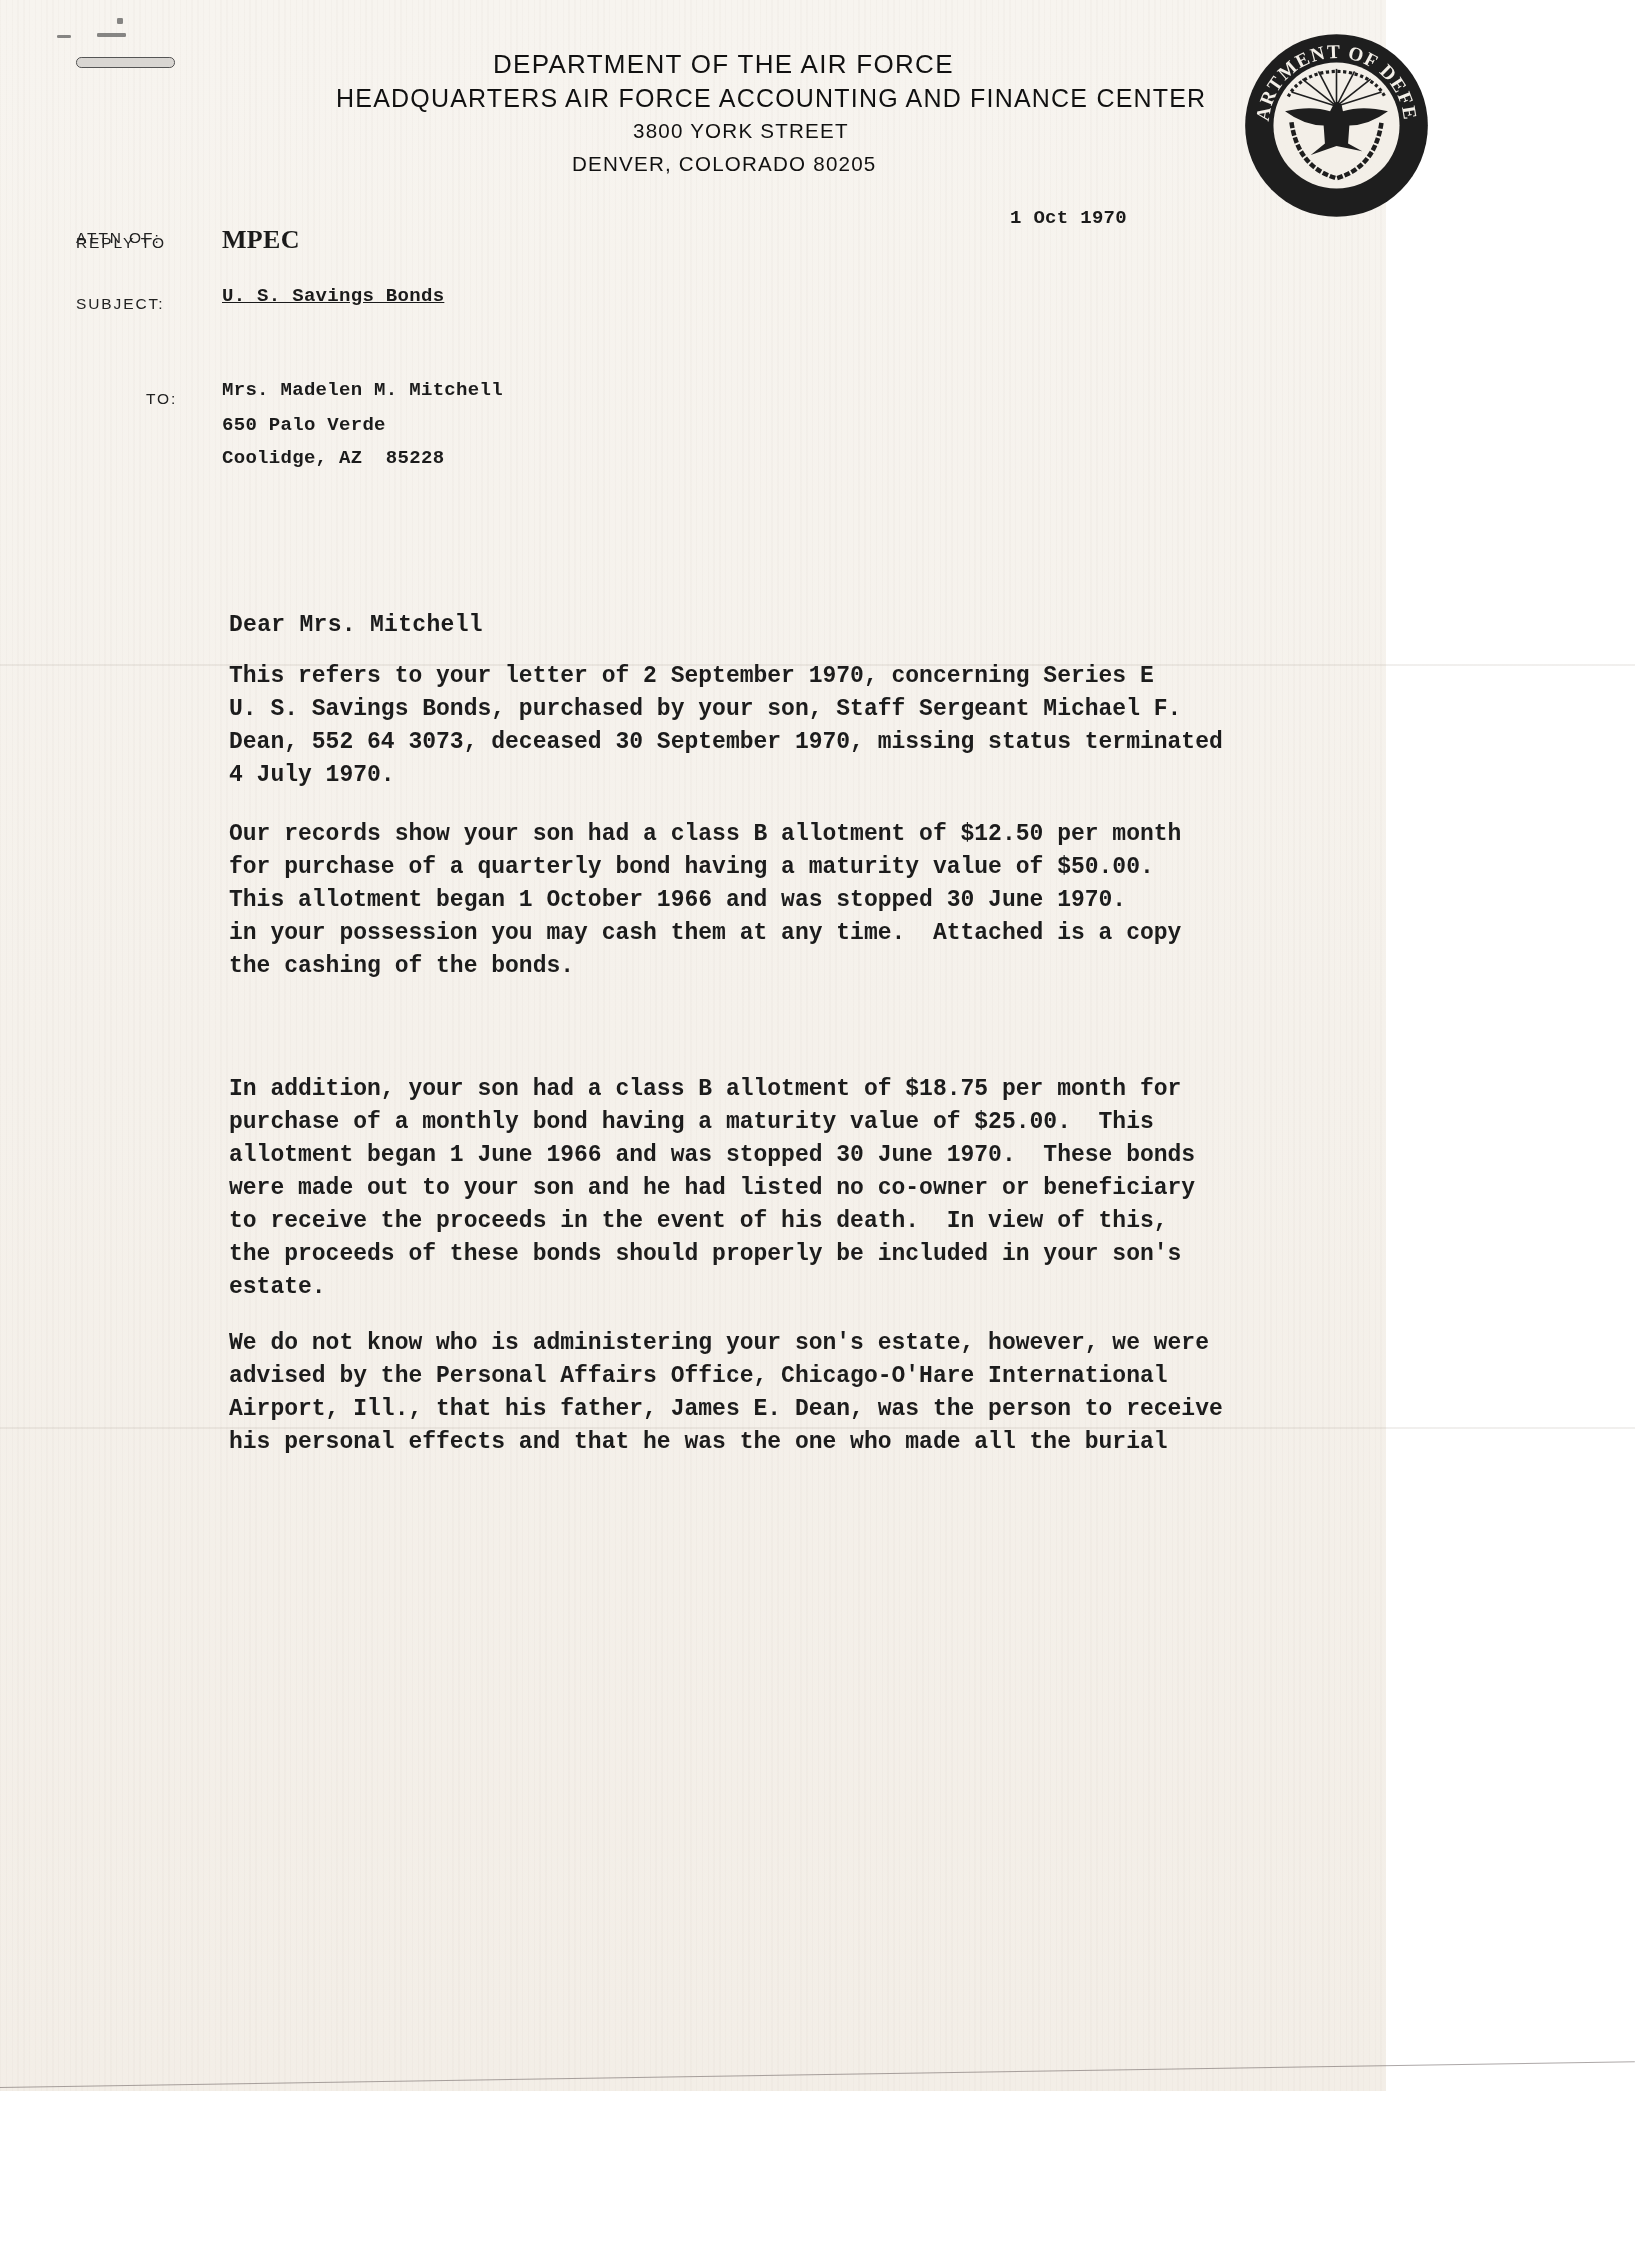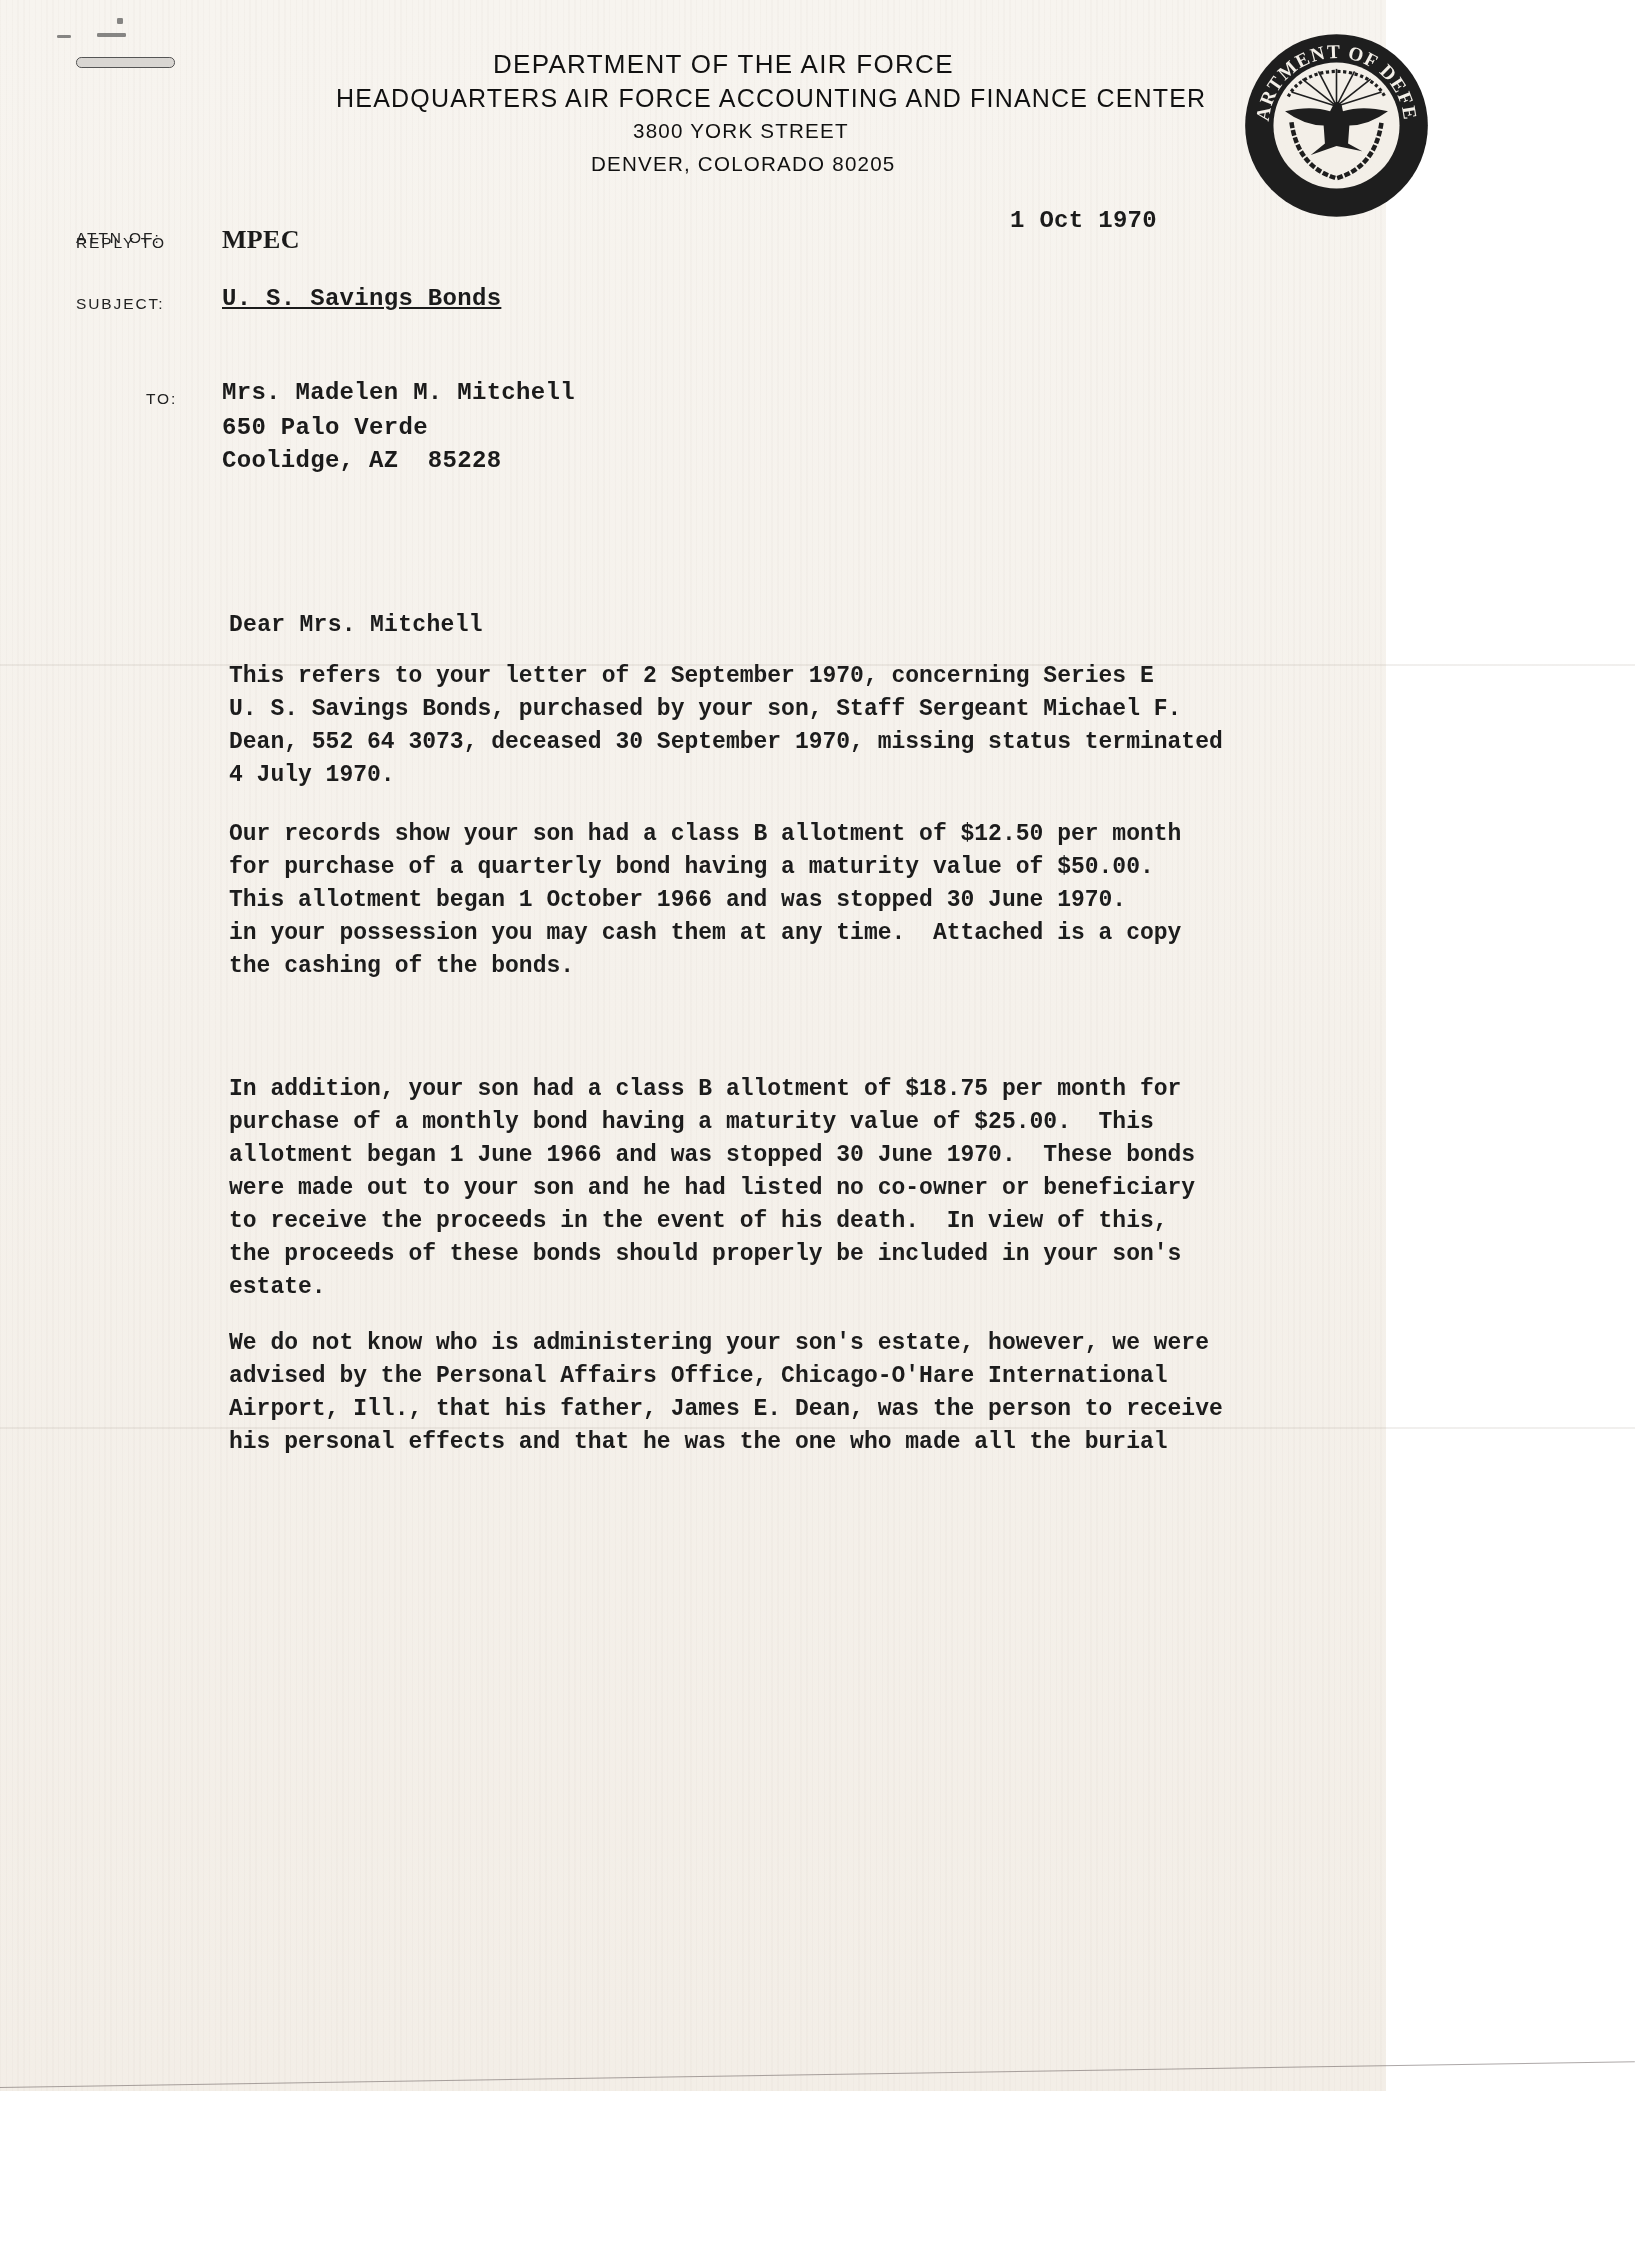--- a/index.html
+++ b/index.html
@@ -23,26 +23,26 @@
     .staple {
       position: absolute; left: 76px; top: 57px; width: 97px; height: 9px;
       border: 1.9px solid #555; border-radius: 5.2px; background: #d9d6d2;
     }
     .ink-mark { position: absolute; background: #555; border-radius: 1.3px; opacity: 0.7; }
 
     .lh { position: absolute; font-family: "Liberation Sans", "DejaVu Sans", sans-serif; color: #111; white-space: nowrap; }
     .lh1 { left: 493px; top: 49px; font-size: 26px; letter-spacing: 1.3px; }
     .lh2 { left: 336px; top: 84px; font-size: 25px; letter-spacing: 1.2px; }
     .lh3 { left: 633px; top: 119px; font-size: 20.6px; letter-spacing: 1.2px; }
-    .lh4 { left: 572px; top: 152px; font-size: 20.6px; letter-spacing: 1.2px; margin-left: 19px; }
+    .lh4 { left: 572px; top: 152px; font-size: 20.6px; letter-spacing: 1.2px; }
 
     .seal { position: absolute; left: 1240px; top: 29px; width: 193px; height: 193px; }
 
     .label { position: absolute; font-family: "Liberation Sans", "DejaVu Sans", sans-serif; font-size: 15.5px; letter-spacing: 1.9px; color: #222; white-space: nowrap; }
-    .tw { position: absolute; font-family: "Liberation Mono", "DejaVu Sans Mono", monospace; font-size: 24px; font-weight: bold; color: #1b1b1b; white-space: pre; letter-spacing: 0.3px; }
+    .tw { position: absolute; font-family: "Liberation Mono", "DejaVu Sans Mono", monospace; font-size: 19px; font-weight: bold; color: #1b1b1b; white-space: pre; letter-spacing: 0.3px; }
 
     .para { position: absolute; left: 229px; width: 1192px; }
     .para .line { display: block; font-family: "Liberation Mono", "DejaVu Sans Mono", monospace; font-size: 23px; font-weight: bold; color: #1c1c1c; white-space: pre; height: 33px; line-height: 33px; }
   </style>
 </head>
 <body>
 
 <div class="paper">
   <div class="fold" style="top:664px;"></div>
   <div class="fold" style="top:1427px;"></div>

